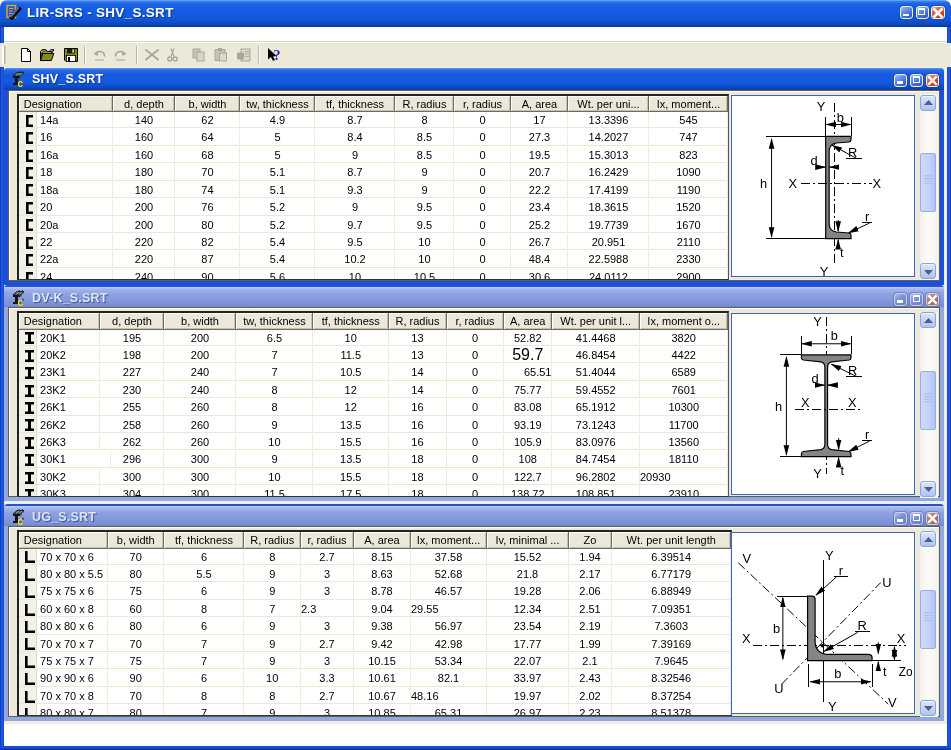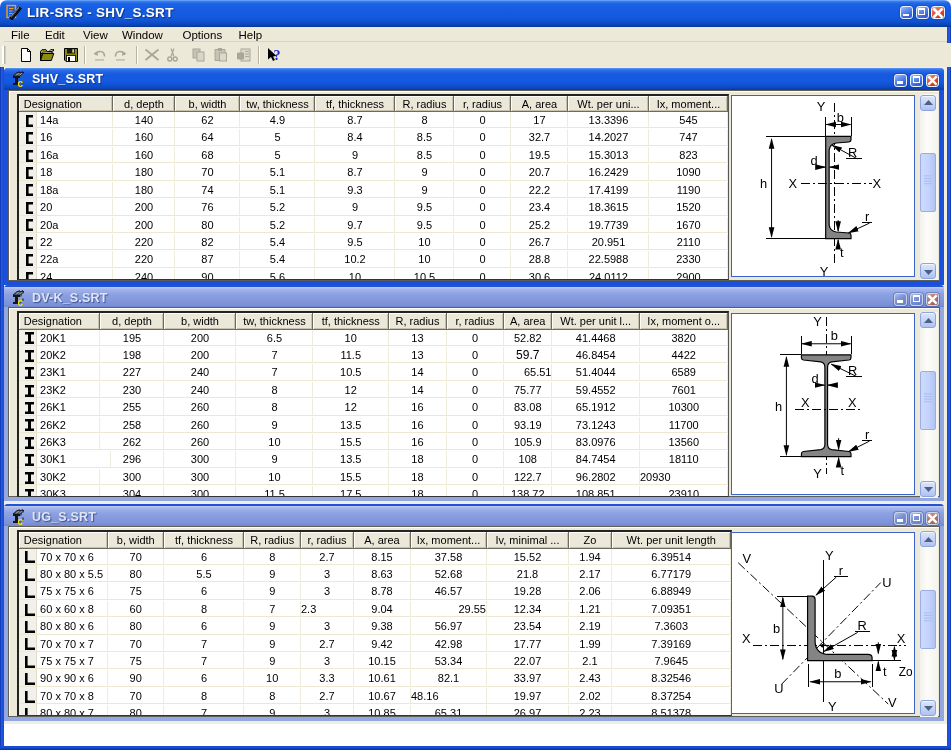--- a/index.html
+++ b/index.html
@@ -18,28 +18,20 @@
         <div style="position:absolute;left:2px;bottom:1.8px;width:6px;height:2.6px;background:#fff"></div>
       </div>
       <div style="position:absolute;left:915.5px;top:5.5px;width:13.5px;height:13.5px;background:linear-gradient(150deg,#a6c0f8 0%,#6590ee 35%,#3c69dd 70%,#3058c8 100%);border:1px solid #eef3fd;border-radius:3px;box-shadow:0 0 0 1px rgba(20,50,140,.3)">
         <div style="position:absolute;left:1.8px;top:1.8px;width:7px;height:7px;border:1.7px solid #fff;border-top-width:2.3px"></div>
       </div>
       <div style="position:absolute;left:931.0px;top:5.5px;width:13.5px;height:13.5px;background:linear-gradient(150deg,#f4a88c 0%,#e4694a 30%,#d4431f 65%,#b83a18 100%);border:1px solid #eef3fd;border-radius:3px;box-shadow:0 0 0 1px rgba(20,50,140,.3)">
         <svg width="12" height="12" viewBox="0 0 11 11" style="position:absolute;left:0;top:0">
           <path d="M2.2,2.2 L8.8,8.8 M8.8,2.2 L2.2,8.8" stroke="#fff" stroke-width="2.5" stroke-linecap="square"></path>
         </svg>
       </div>
-    </div>
-    <div style="position:absolute;left:0px;top:27px;width:947px;height:16px;background:#ece9d8">
-      <span style="position:absolute;left:11.0px;top:1.5px;font-size:11.5px;color:#000">File</span>
-      <span style="position:absolute;left:45.0px;top:1.5px;font-size:11.5px;color:#000">Edit</span>
-      <span style="position:absolute;left:83.0px;top:1.5px;font-size:11.5px;color:#000">View</span>
-      <span style="position:absolute;left:122.0px;top:1.5px;font-size:11.5px;color:#000">Window</span>
-      <span style="position:absolute;left:182.5px;top:1.5px;font-size:11.5px;color:#000">Options</span>
-      <span style="position:absolute;left:238.5px;top:1.5px;font-size:11.5px;color:#000">Help</span>
     </div>
     <div style="position:absolute;left:4px;top:43px;width:943px;height:24px;background:#ece9d8"></div>
     <div style="position:absolute;left:4px;top:40.5px;width:943px;height:1px;background:#d8d4c4"></div>
     <div style="position:absolute;left:4px;top:63px;width:943px;height:1.5px;background:#fdfcf8"></div>
     <div style="position:absolute;left:0;top:43px;width:100%;height:24px;background:#ece9d8">
       <div style="position:absolute;left:2px;top:3px;width:1.5px;height:18px;background:#fff;box-shadow:1.5px 0 0 #b8b4a4"></div>
       <svg width="16" height="16" viewBox="0 0 16 16" style="position:absolute;left:18.0px;top:4px">
         <path d="M3.5,1.5 h6 l3,3 v10 h-9 z" fill="#fff" stroke="#000"></path>
         <path d="M9.5,1.5 v3 h3 z" fill="#fff" stroke="#000"></path>
       </svg>
@@ -155,21 +147,21 @@
               </svg>
               <div style="position:absolute;left:18.3px;top:0;width:75.9px;height:100%;border-right:1px solid #efecdb;font-size:11px;line-height:16.42px;color:#000;white-space:nowrap">
                 <span style="position:absolute;left:2.5px">16</span>
               </div>
               <div style="position:absolute;left:94.2px;top:0;width:62.0px;height:100%;border-right:1px solid #efecdb;text-align:center;font-size:11px;line-height:16.42px;color:#000">160</div>
               <div style="position:absolute;left:156.2px;top:0;width:65.0px;height:100%;border-right:1px solid #efecdb;text-align:center;font-size:11px;line-height:16.42px;color:#000">64</div>
               <div style="position:absolute;left:221.2px;top:0;width:75.0px;height:100%;border-right:1px solid #efecdb;text-align:center;font-size:11px;line-height:16.42px;color:#000">5</div>
               <div style="position:absolute;left:296.2px;top:0;width:80.0px;height:100%;border-right:1px solid #efecdb;text-align:center;font-size:11px;line-height:16.42px;color:#000">8.4</div>
               <div style="position:absolute;left:376.2px;top:0;width:59.0px;height:100%;border-right:1px solid #efecdb;text-align:center;font-size:11px;line-height:16.42px;color:#000">8.5</div>
               <div style="position:absolute;left:435.2px;top:0;width:57.0px;height:100%;border-right:1px solid #efecdb;text-align:center;font-size:11px;line-height:16.42px;color:#000">0</div>
-              <div style="position:absolute;left:492.2px;top:0;width:57.0px;height:100%;border-right:1px solid #efecdb;text-align:center;font-size:11px;line-height:16.42px;color:#000">32.7</div>
+              <div style="position:absolute;left:492.2px;top:0;width:57.0px;height:100%;border-right:1px solid #efecdb;text-align:center;font-size:11px;line-height:16.42px;color:#000">27.3</div>
               <div style="position:absolute;left:549.2px;top:0;width:81.0px;height:100%;border-right:1px solid #efecdb;text-align:center;font-size:11px;line-height:16.42px;color:#000">14.2027</div>
               <div style="position:absolute;left:630.2px;top:0;width:79.0px;height:100%;border-right:1px solid #efecdb;text-align:center;font-size:11px;line-height:16.42px;color:#000">747</div>
             </div>
             <div style="position:absolute;left:0;top:51.34px;width:709.2px;height:16.42px;border-bottom:1px solid #ece8d2">
               <svg width="9" height="12" viewBox="0 0 9 12" style="position:absolute;left:7px;top:2.8px">
                 <path d="M0,0 H7 V2.6 H2.6 V9.4 H7 V12 H0 Z" fill="#000"></path>
               </svg>
               <div style="position:absolute;left:18.3px;top:0;width:75.9px;height:100%;border-right:1px solid #efecdb;font-size:11px;line-height:16.42px;color:#000;white-space:nowrap">
                 <span style="position:absolute;left:2.5px">16a</span>
               </div>
@@ -274,21 +266,21 @@
               </svg>
               <div style="position:absolute;left:18.3px;top:0;width:75.9px;height:100%;border-right:1px solid #efecdb;font-size:11px;line-height:16.42px;color:#000;white-space:nowrap">
                 <span style="position:absolute;left:2.5px">22a</span>
               </div>
               <div style="position:absolute;left:94.2px;top:0;width:62.0px;height:100%;border-right:1px solid #efecdb;text-align:center;font-size:11px;line-height:16.42px;color:#000">220</div>
               <div style="position:absolute;left:156.2px;top:0;width:65.0px;height:100%;border-right:1px solid #efecdb;text-align:center;font-size:11px;line-height:16.42px;color:#000">87</div>
               <div style="position:absolute;left:221.2px;top:0;width:75.0px;height:100%;border-right:1px solid #efecdb;text-align:center;font-size:11px;line-height:16.42px;color:#000">5.4</div>
               <div style="position:absolute;left:296.2px;top:0;width:80.0px;height:100%;border-right:1px solid #efecdb;text-align:center;font-size:11px;line-height:16.42px;color:#000">10.2</div>
               <div style="position:absolute;left:376.2px;top:0;width:59.0px;height:100%;border-right:1px solid #efecdb;text-align:center;font-size:11px;line-height:16.42px;color:#000">10</div>
               <div style="position:absolute;left:435.2px;top:0;width:57.0px;height:100%;border-right:1px solid #efecdb;text-align:center;font-size:11px;line-height:16.42px;color:#000">0</div>
-              <div style="position:absolute;left:492.2px;top:0;width:57.0px;height:100%;border-right:1px solid #efecdb;text-align:center;font-size:11px;line-height:16.42px;color:#000">28.8</div>
+              <div style="position:absolute;left:492.2px;top:0;width:57.0px;height:100%;border-right:1px solid #efecdb;text-align:center;font-size:11px;line-height:16.42px;color:#000">48.4</div>
               <div style="position:absolute;left:549.2px;top:0;width:81.0px;height:100%;border-right:1px solid #efecdb;text-align:center;font-size:11px;line-height:16.42px;color:#000">22.5988</div>
               <div style="position:absolute;left:630.2px;top:0;width:79.0px;height:100%;border-right:1px solid #efecdb;text-align:center;font-size:11px;line-height:16.42px;color:#000">2330</div>
             </div>
             <div style="position:absolute;left:0;top:173.28px;width:709.2px;height:16.42px;border-bottom:1px solid #ece8d2">
               <svg width="9" height="12" viewBox="0 0 9 12" style="position:absolute;left:7px;top:2.8px">
                 <path d="M0,0 H7 V2.6 H2.6 V9.4 H7 V12 H0 Z" fill="#000"></path>
               </svg>
               <div style="position:absolute;left:18.3px;top:0;width:75.9px;height:100%;border-right:1px solid #efecdb;font-size:11px;line-height:16.42px;color:#000;white-space:nowrap">
                 <span style="position:absolute;left:2.5px">24</span>
               </div>
@@ -414,21 +406,21 @@
               </svg>
               <div style="position:absolute;left:18.3px;top:0;width:62.9px;height:100%;border-right:1px solid #efecdb;font-size:11px;line-height:16.42px;color:#000;white-space:nowrap">
                 <span style="position:absolute;left:2.5px">20K2</span>
               </div>
               <div style="position:absolute;left:81.2px;top:0;width:64.0px;height:100%;border-right:1px solid #efecdb;text-align:center;font-size:11px;line-height:16.42px;color:#000">198</div>
               <div style="position:absolute;left:145.2px;top:0;width:72.0px;height:100%;border-right:1px solid #efecdb;text-align:center;font-size:11px;line-height:16.42px;color:#000">200</div>
               <div style="position:absolute;left:217.2px;top:0;width:77.0px;height:100%;border-right:1px solid #efecdb;text-align:center;font-size:11px;line-height:16.42px;color:#000">7</div>
               <div style="position:absolute;left:294.2px;top:0;width:75.5px;height:100%;border-right:1px solid #efecdb;text-align:center;font-size:11px;line-height:16.42px;color:#000">11.5</div>
               <div style="position:absolute;left:369.7px;top:0;width:58.0px;height:100%;border-right:1px solid #efecdb;text-align:center;font-size:11px;line-height:16.42px;color:#000">13</div>
               <div style="position:absolute;left:427.7px;top:0;width:57.0px;height:100%;border-right:1px solid #efecdb;text-align:center;font-size:11px;line-height:16.42px;color:#000">0</div>
-              <div style="position:absolute;left:484.7px;top:0;width:48.5px;height:100%;border-right:1px solid #efecdb;text-align:center;font-size:12px;line-height:16.42px;color:#000">59.7</div>
+              <div style="position:absolute;left:484.7px;top:0;width:48.5px;height:100%;border-right:1px solid #efecdb;text-align:center;font-size:16px;line-height:16.42px;color:#000">59.7</div>
               <div style="position:absolute;left:533.2px;top:0;width:87.5px;height:100%;border-right:1px solid #efecdb;text-align:center;font-size:11px;line-height:16.42px;color:#000">46.8454</div>
               <div style="position:absolute;left:620.7px;top:0;width:88.5px;height:100%;border-right:1px solid #efecdb;text-align:center;font-size:11px;line-height:16.42px;color:#000">4422</div>
             </div>
             <div style="position:absolute;left:0;top:51.34px;width:709.2px;height:16.42px;border-bottom:1px solid #ece8d2">
               <svg width="10" height="12" viewBox="0 0 10 12" style="position:absolute;left:6px;top:2.8px">
                 <path d="M0,0 H9 V2.4 H6 V9.6 H9 V12 H0 V9.6 H3 V2.4 H0 Z" fill="#000"></path>
               </svg>
               <div style="position:absolute;left:18.3px;top:0;width:62.9px;height:100%;border-right:1px solid #efecdb;font-size:11px;line-height:16.42px;color:#000;white-space:nowrap">
                 <span style="position:absolute;left:2.5px">23K1</span>
               </div>
@@ -706,23 +698,23 @@
                 <path d="M0,0 H2.6 V9.4 H10 V12 H0 Z" fill="#000"></path>
               </svg>
               <div style="position:absolute;left:18.3px;top:0;width:70.4px;height:100%;border-right:1px solid #efecdb;font-size:11px;line-height:16.42px;color:#000;white-space:nowrap">
                 <span style="position:absolute;left:2.5px">60 x 60 x 8</span>
               </div>
               <div style="position:absolute;left:88.7px;top:0;width:56.5px;height:100%;border-right:1px solid #efecdb;text-align:center;font-size:11px;line-height:16.42px;color:#000">60</div>
               <div style="position:absolute;left:145.2px;top:0;width:80.0px;height:100%;border-right:1px solid #efecdb;text-align:center;font-size:11px;line-height:16.42px;color:#000">8</div>
               <div style="position:absolute;left:225.2px;top:0;width:56.5px;height:100%;border-right:1px solid #efecdb;text-align:center;font-size:11px;line-height:16.42px;color:#000">7</div>
               <div style="position:absolute;left:281.7px;top:0;width:53.0px;height:100%;border-right:1px solid #efecdb;text-align:left;font-size:11px;line-height:16.42px;color:#000">2.3</div>
               <div style="position:absolute;left:334.7px;top:0;width:57.0px;height:100%;border-right:1px solid #efecdb;text-align:center;font-size:11px;line-height:16.42px;color:#000">9.04</div>
-              <div style="position:absolute;left:391.7px;top:0;width:76.0px;height:100%;border-right:1px solid #efecdb;text-align:right;font-size:11px;line-height:16.42px;color:#000">29.55</div>
+              <div style="position:absolute;left:391.7px;top:0;width:76.0px;height:100%;border-right:1px solid #efecdb;text-align:left;font-size:11px;line-height:16.42px;color:#000">29.55</div>
               <div style="position:absolute;left:467.7px;top:0;width:82.0px;height:100%;border-right:1px solid #efecdb;text-align:center;font-size:11px;line-height:16.42px;color:#000">12.34</div>
-              <div style="position:absolute;left:549.7px;top:0;width:43.0px;height:100%;border-right:1px solid #efecdb;text-align:center;font-size:11px;line-height:16.42px;color:#000">1.21</div>
+              <div style="position:absolute;left:549.7px;top:0;width:43.0px;height:100%;border-right:1px solid #efecdb;text-align:center;font-size:11px;line-height:16.42px;color:#000">2.51</div>
               <div style="position:absolute;left:592.7px;top:0;width:119.5px;height:100%;border-right:1px solid #efecdb;text-align:center;font-size:11px;line-height:16.42px;color:#000">7.09351</div>
             </div>
             <div style="position:absolute;left:0;top:86.18px;width:712.2px;height:16.42px;border-bottom:1px solid #ece8d2">
               <svg width="10" height="12" viewBox="0 0 10 12" style="position:absolute;left:6px;top:2.8px">
                 <path d="M0,0 H2.6 V9.4 H10 V12 H0 Z" fill="#000"></path>
               </svg>
               <div style="position:absolute;left:18.3px;top:0;width:70.4px;height:100%;border-right:1px solid #efecdb;font-size:11px;line-height:16.42px;color:#000;white-space:nowrap">
                 <span style="position:absolute;left:2.5px">80 x 80 x 6</span>
               </div>
               <div style="position:absolute;left:88.7px;top:0;width:56.5px;height:100%;border-right:1px solid #efecdb;text-align:center;font-size:11px;line-height:16.42px;color:#000">80</div>

